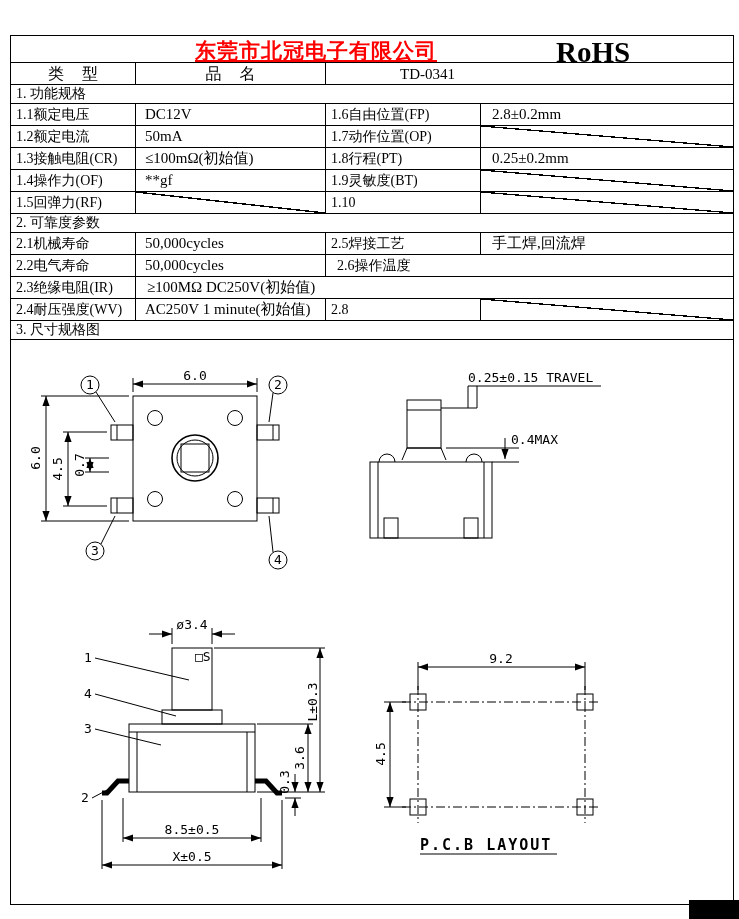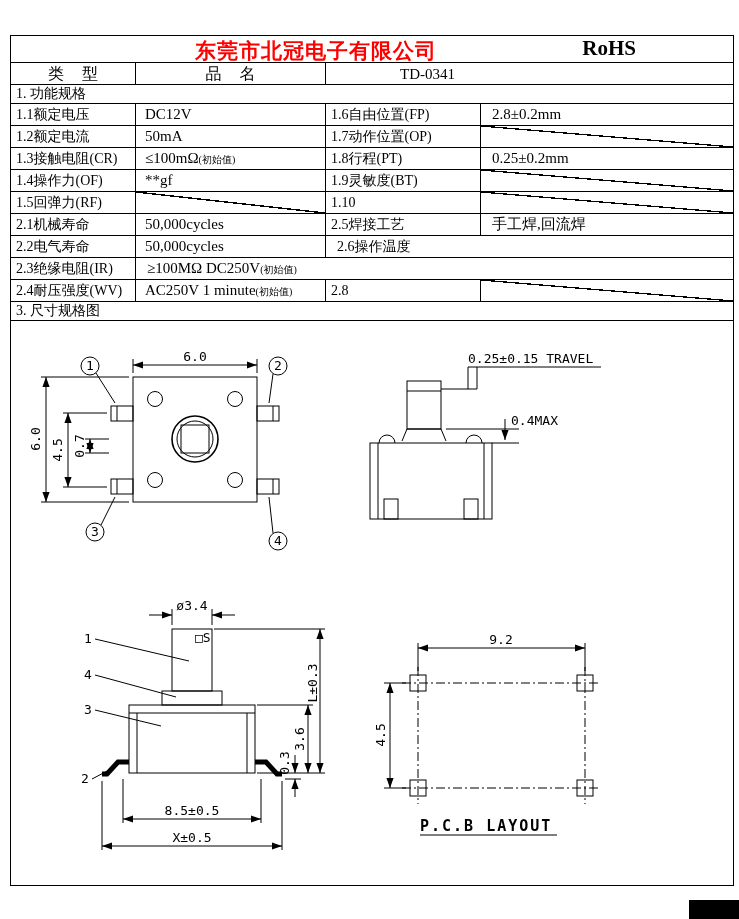--- a/index.html
+++ b/index.html
@@ -1,37 +1,37 @@
 <!DOCTYPE html>
 <html><head>
 <meta charset="utf-8">
 <style>
   *{box-sizing:border-box;margin:0;padding:0}
   html,body{background:#fff}
   body{width:739px;height:919px;position:relative;font-family:"Liberation Serif","DejaVu Serif",serif;color:#000;overflow:hidden}
   .doc{position:absolute;left:10px;top:35px;width:724px;border:1px solid #000;background:#fff}
 
   .hdr{position:relative;height:27px;border-bottom:1px solid #000}
-  .company{position:absolute;left:90px;top:1px;width:430px;text-align:center;font-size:21px;font-weight:bold;color:#ff0000;letter-spacing:1px;white-space:nowrap}
-  .rohs{position:absolute;left:545px;top:0;width:80px;text-align:right;font-size:21px;font-weight:bold;white-space:nowrap}
+  .company{position:absolute;left:90px;top:1px;width:430px;text-align:center;font-size:21px;font-weight:bold;color:#ff0000;text-decoration:underline;letter-spacing:1px;white-space:nowrap}
+  .rohs{position:absolute;left:545px;top:0;width:80px;text-align:left;font-size:29px;font-weight:bold;white-space:nowrap}
 
   .trow{display:grid;grid-template-columns:125px 190px 155px 1fr;height:22px;border-bottom:1px solid #000;font-size:16px;line-height:21px}
   .trow>div{border-right:1px solid #000;text-align:center;overflow:hidden}
   .trow>div:last-child{border-right:none;text-align:left}
   .gap{word-spacing:14px}
   .pn-box{display:inline-block;width:204px;height:100%;border-right:1px solid #000;text-align:center;font-size:15px}
 
   .sect{height:19px;line-height:18px;border-bottom:1px solid #000;font-weight:normal;font-size:14px;padding-left:5px}
 
   .drow{display:grid;grid-template-columns:125px 190px 155px 1fr;height:22px;line-height:21px;border-bottom:1px solid #000;font-size:14px;white-space:nowrap}
   .drow>div{border-right:1px solid #000;padding-left:5px;overflow:hidden}
   .drow>div:nth-child(2){padding-left:9px}
   .drow>div:last-child{border-right:none;padding-left:11px}
   .val{font-size:15px}
-  .note{font-size:10px}
+  .note{font-size:15px}
   .diag{position:relative;padding:0!important}
   .diag::after{content:"";position:absolute;inset:0;background:linear-gradient(to right top,transparent calc(50% - 0.7px),#000 calc(50% - 0.7px),#000 calc(50% + 0.7px),transparent calc(50% + 0.7px))}
 
   .dwg-area{height:564px;position:relative}
   svg{display:block}
   .dt{font-family:"DejaVu Sans Mono","Liberation Mono",monospace;font-size:13px}
   .pcb-label{font-size:15px;font-weight:bold;letter-spacing:2px}
   .corner{position:absolute;left:689px;top:900px;width:50px;height:19px;background:#000}
 </style>
 </head>
@@ -76,20 +76,21 @@
     <div>1.9灵敏度(BT)</div>
     <div class="val diag"></div>
   </div>
   <div class="drow">
     <div>1.5回弹力(RF)</div>
     <div class="val diag"></div>
     <div>1.10</div>
     <div class="val diag"></div>
   </div>
 
+  <div class="sect">2. 可靠度参数</div>
 
   <div class="drow">
     <div>2.1机械寿命</div>
     <div class="val"><span>50,000cycles</span><span class="note"></span></div>
     <div>2.5焊接工艺</div>
     <div class="val"><span>手工焊,回流焊</span></div>
   </div>
   <div class="drow">
     <div>2.2电气寿命</div>
     <div class="val"><span>50,000cycles</span><span class="note"></span></div>

